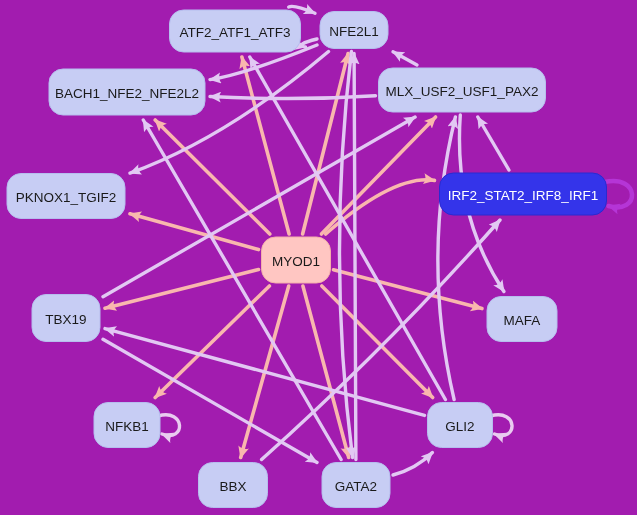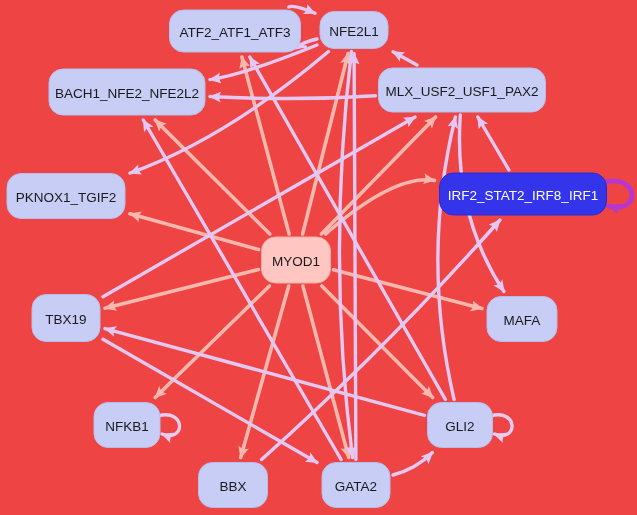--- a/index.html
+++ b/index.html
@@ -1,16 +1,16 @@
 <!DOCTYPE html>
 <html><head>
 <meta charset="utf-8">
 <style>
   html,body{margin:0;padding:0;background:#ffffff;}
-  .stage{position:relative;width:637px;height:515px;background:#ef4444;overflow:hidden;
+  .stage{position:relative;width:637px;height:515px;background:#a21caf;overflow:hidden;
          font-family:"Liberation Sans", sans-serif;}
   svg{display:block;}
   .node-rect{stroke-width:1;}
   .node-label{font-family:"Liberation Sans", sans-serif;pointer-events:none;}
   .edge{fill:none;}
 </style>
 </head>
 <body>
 
 <div class="stage">

